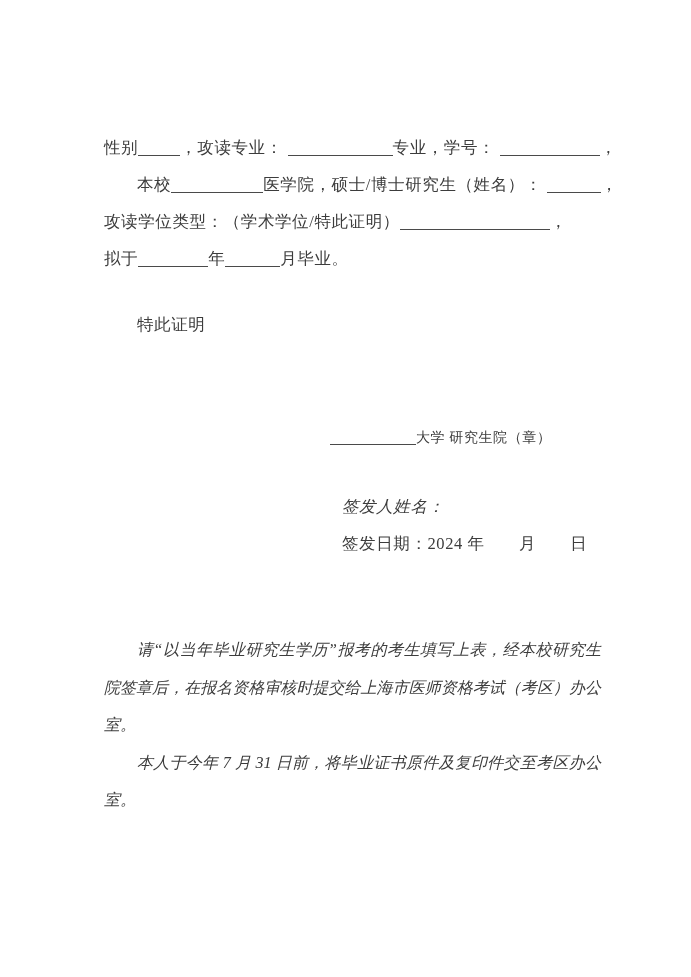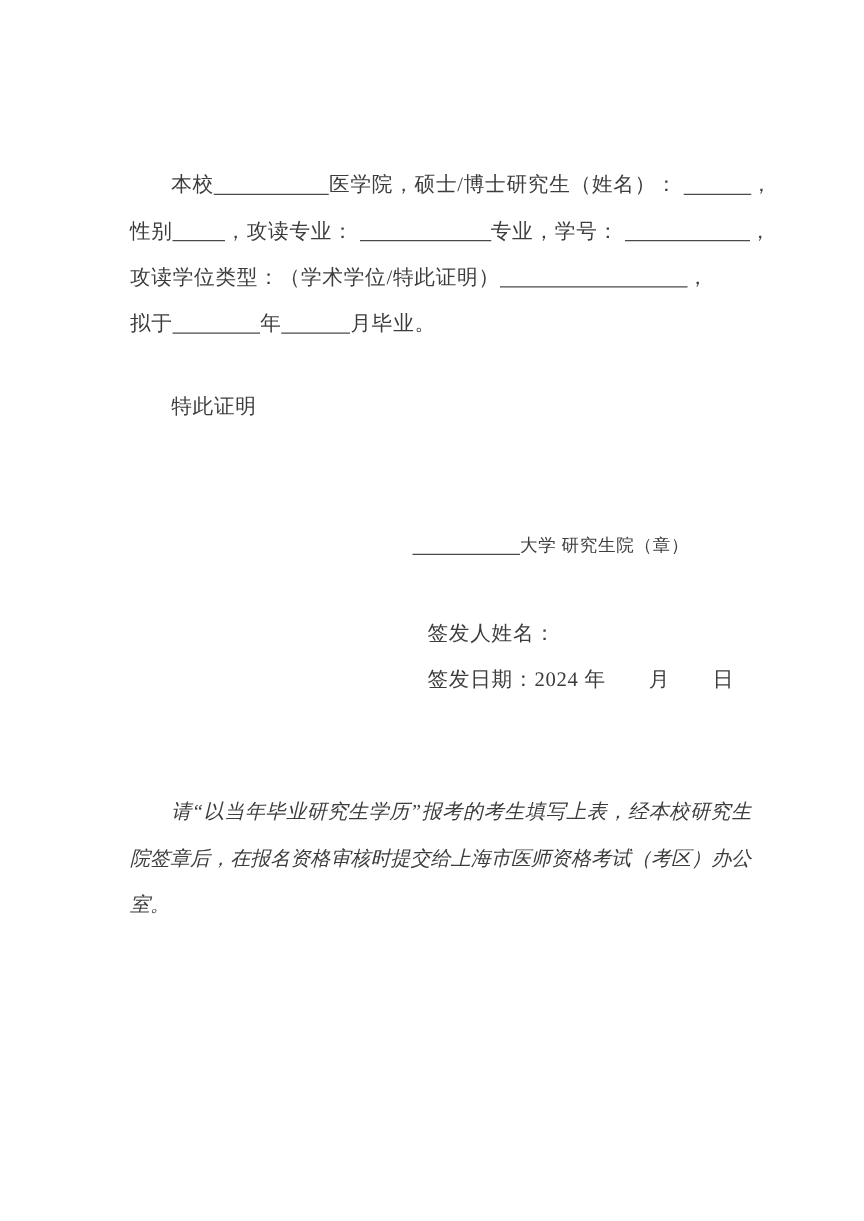--- a/index.html
+++ b/index.html
@@ -68,20 +68,21 @@
     padding-left: 226px;
     white-space: nowrap;
   }
   .signer-line {
     margin-top: 32px;
     line-height: 37px;
     font-size: 16.5px;
     letter-spacing: 0.6px;
     padding-left: 238px;
     white-space: nowrap;
+    font-style: italic;
   }
   .date-line {
     line-height: 37px;
     font-size: 16.5px;
     letter-spacing: 0.6px;
     padding-left: 238px;
     white-space: nowrap;
   }
   .notes {
     margin-top: 69px;
@@ -97,35 +98,36 @@
   }
 </style>
 </head>
 <body>
 
 <div class="page">
 
 
   <div class="form-body">
 
+    <div class="form-line"><span>性别</span><span class="blank w-gender"></span><span>，攻读专业：</span> <span class="blank w-major"></span><span>专业，学号：</span> <span class="blank w-stuid"></span><span>，</span></div>
+
     <div class="form-line indent"><span>本校</span><span class="blank w-school"></span><span>医学院，硕士/博士研究生（姓名）：</span> <span class="blank w-name"></span><span>，</span></div>
-
-    <div class="form-line"><span>性别</span><span class="blank w-gender"></span><span>，攻读专业：</span> <span class="blank w-major"></span><span>专业，学号：</span> <span class="blank w-stuid"></span><span>，</span></div>
 
     <div class="form-line"><span>攻读学位类型：（学术学位/特此证明）</span><span class="blank w-degree"></span><span>，</span></div>
 
     <div class="form-line"><span>拟于</span><span class="blank w-year"></span><span>年</span><span class="blank w-month"></span><span>月毕业。</span></div>
 
   </div>
 
   <div class="attest"><span>特此证明</span></div>
 
   <div class="sig-line"><span class="blank w-univ"></span><span>大学 研究生院（章）</span></div>
 
   <div class="signer-line"><span>签发人姓名：</span></div>
 
   <div class="date-line"><span>签发日期：</span><span>2024 年　　月　　日</span></div>
 
   <div class="notes">
     <p>请“以当年毕业研究生学历”报考的考生填写上表，经本校研究生院签章后，在报名资格审核时提交给上海市医师资格考试（考区）办公室。</p>
+    <p>本人于今年 7 月 31 日前，将毕业证书原件及复印件交至考区办公室。</p>
   </div>
 
 </div>
 
 </body></html>

